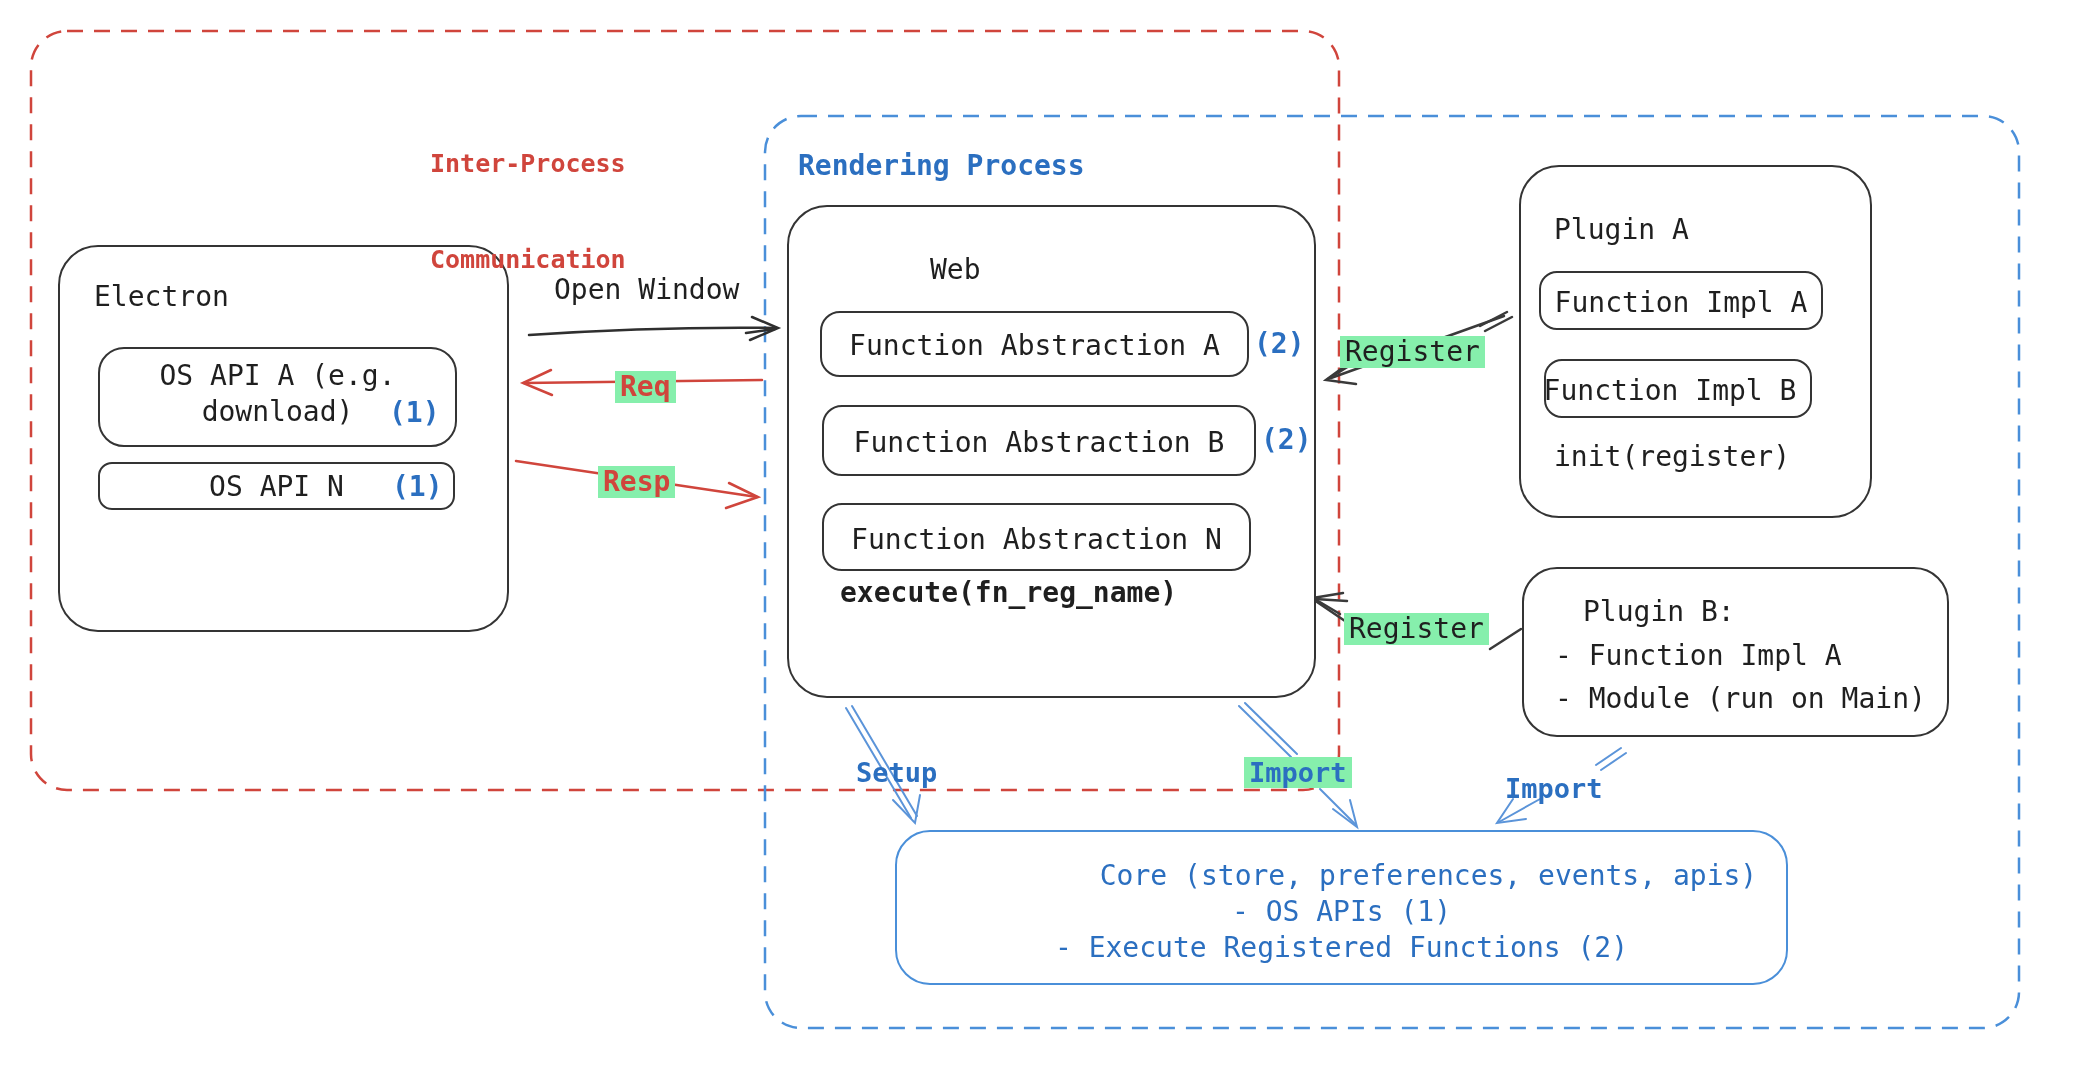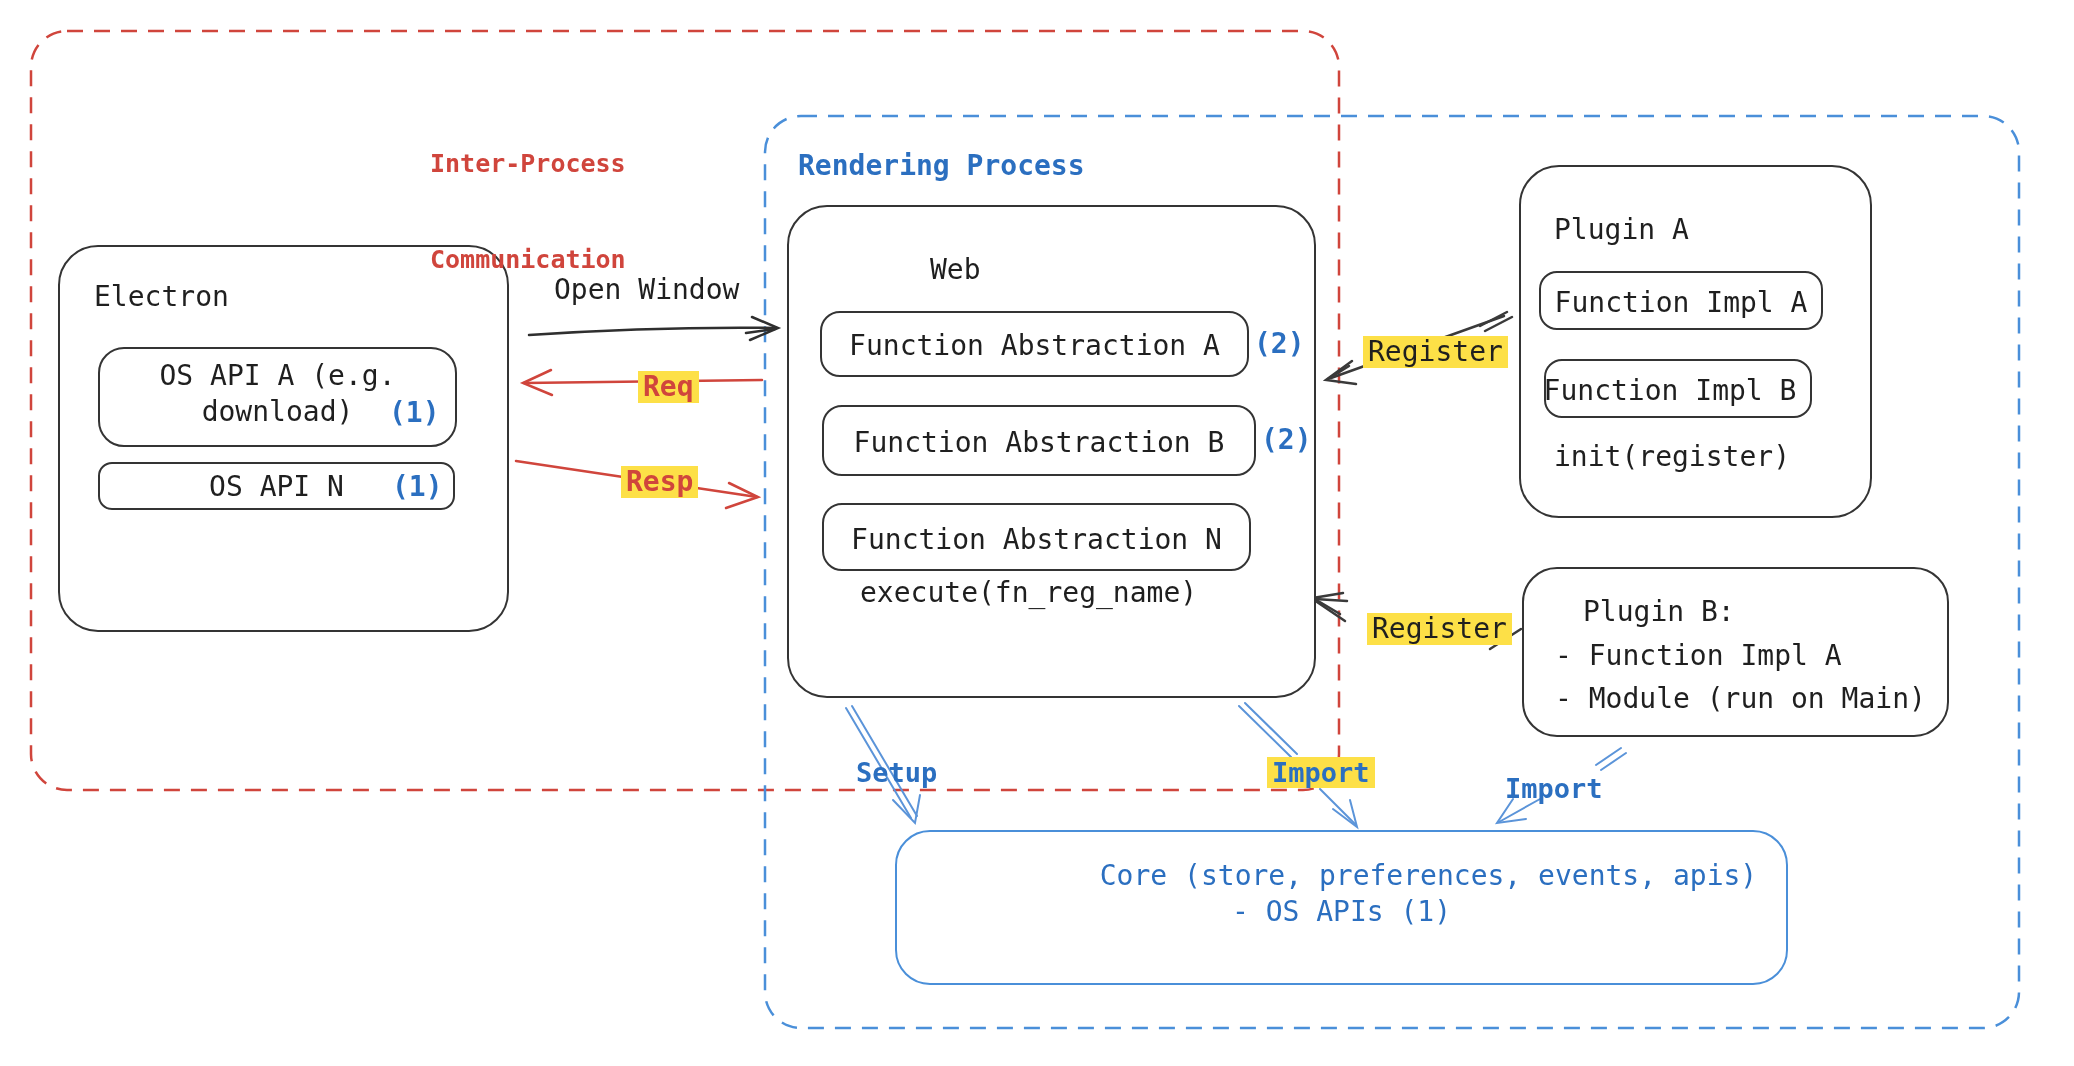--- a/index.html
+++ b/index.html
@@ -12,21 +12,21 @@
     overflow:hidden;
   }
   #arrow-layer{position:absolute;left:0;top:0;width:2074px;height:1066px;z-index:1;}
   .box{position:absolute;background:#ffffff;border:2px solid #343434;z-index:2;box-sizing:border-box;}
   .bluebox{position:absolute;background:#ffffff;border:2px solid #4a8fd9;z-index:2;box-sizing:border-box;}
   .txt{position:absolute;z-index:3;white-space:pre;font-size:28px;line-height:1.15;}
   .ctr{display:flex;align-items:center;justify-content:center;text-align:center;}
   .label-red{color:#d0453c;font-weight:bold;font-size:25px;line-height:32px;}
   .label-blue{color:#2b6fc0;font-weight:bold;}
   .marker{color:#2b6fc0;font-weight:bold;}
-  .arrow-label{background:#fde047;padding:0 5px;margin-left:23px;}
+  .arrow-label{background:#86efac;padding:0 5px;}
   .red-label{color:#d0453c;font-weight:bold;}
   .blue-small{color:#2b6fc0;font-weight:bold;font-size:27px;}
   .core-text{color:#2b6fc0;text-align:center;line-height:36px;}
 </style>
 </head>
 <body>
 
 <div id="canvas">
 
   <svg id="arrow-layer" viewBox="0 0 2074 1066" fill="none">
@@ -116,21 +116,21 @@
   <div class="txt ctr" style="left:820px;top:330px;width:429px;">Function Abstraction A</div>
   <span class="txt marker" style="left:1254px;top:328px;">(2)</span>
 
   <div class="box" style="left:822px;top:405px;width:434px;height:71px;border-radius:20px;"></div>
   <div class="txt ctr" style="left:822px;top:427px;width:434px;">Function Abstraction B</div>
   <span class="txt marker" style="left:1261px;top:424px;">(2)</span>
 
   <div class="box" style="left:822px;top:503px;width:429px;height:68px;border-radius:20px;"></div>
   <div class="txt ctr" style="left:822px;top:524px;width:429px;">Function Abstraction N</div>
 
-  <div class="txt" style="left:860px;top:577px;">execute(fn_reg_name)</div>
+  <div class="txt" style="left:840px;top:577px;font-weight:bold;">execute(fn_reg_name)</div>
 
   <div class="txt arrow-label" style="left:1340px;top:336px;">Register</div>
   <div class="txt arrow-label" style="left:1344px;top:613px;">Register</div>
 
   <div class="box" style="left:1519px;top:165px;width:353px;height:353px;border-radius:40px;"></div>
   <div class="txt" style="left:1554px;top:214px;">Plugin A</div>
   <div class="box" style="left:1539px;top:271px;width:284px;height:59px;border-radius:18px;"></div>
   <div class="txt ctr" style="left:1539px;top:287px;width:284px;">Function Impl A</div>
   <div class="box" style="left:1544px;top:359px;width:268px;height:59px;border-radius:18px;"></div>
   <div class="txt ctr" style="left:1544px;top:375px;width:252px;">Function Impl B</div>
@@ -141,14 +141,15 @@
   <div class="txt" style="left:1555px;top:640px;">- Function Impl A</div>
   <div class="txt" style="left:1555px;top:683px;">- Module (run on Main)</div>
 
   <div class="txt blue-small" style="left:856px;top:757px;">Setup</div>
   <div class="txt arrow-label blue-small" style="left:1244px;top:757px;">Import</div>
   <div class="txt blue-small" style="left:1505px;top:773px;">Import</div>
 
   <div class="bluebox" style="left:895px;top:830px;width:893px;height:155px;border-radius:35px;"></div>
   <div class="txt core-text" style="left:895px;top:858px;width:1067px;">Core (store, preferences, events, apis)</div>
   <div class="txt core-text" style="left:895px;top:894px;width:893px;">- OS APIs (1)</div>
+  <div class="txt core-text" style="left:895px;top:930px;width:893px;">- Execute Registered Functions (2)</div>
 
 </div>
 
 </body></html>

